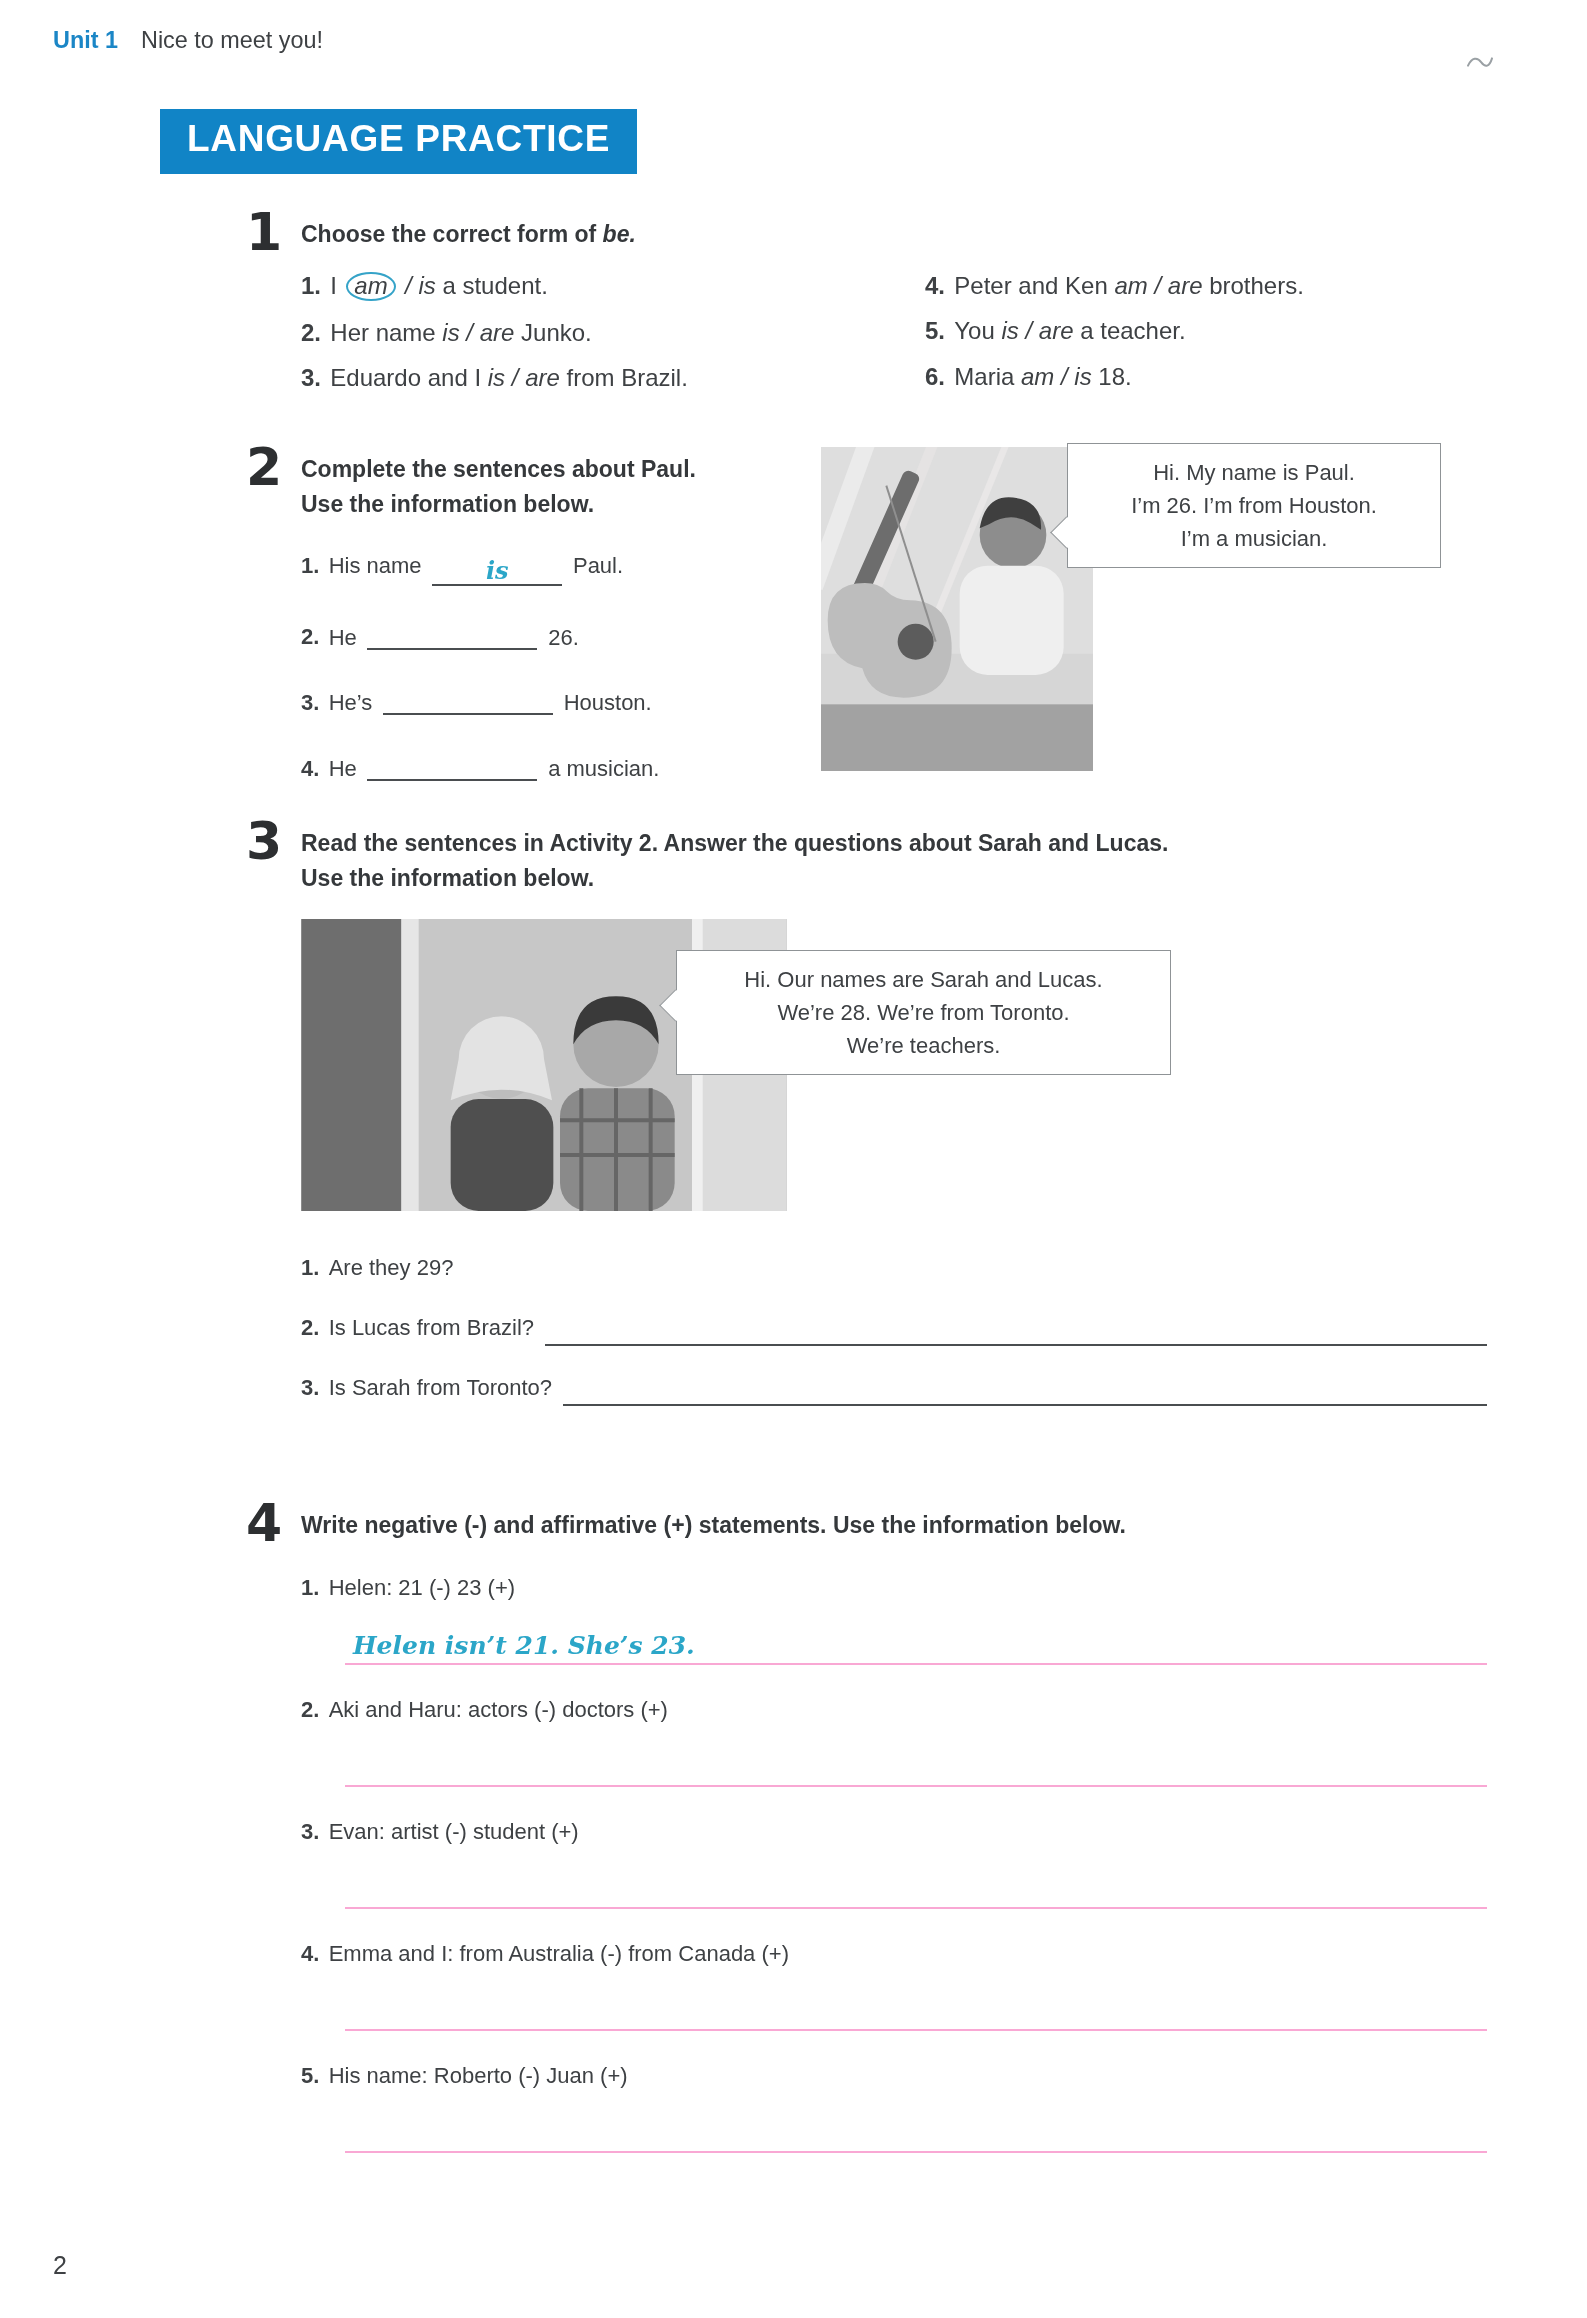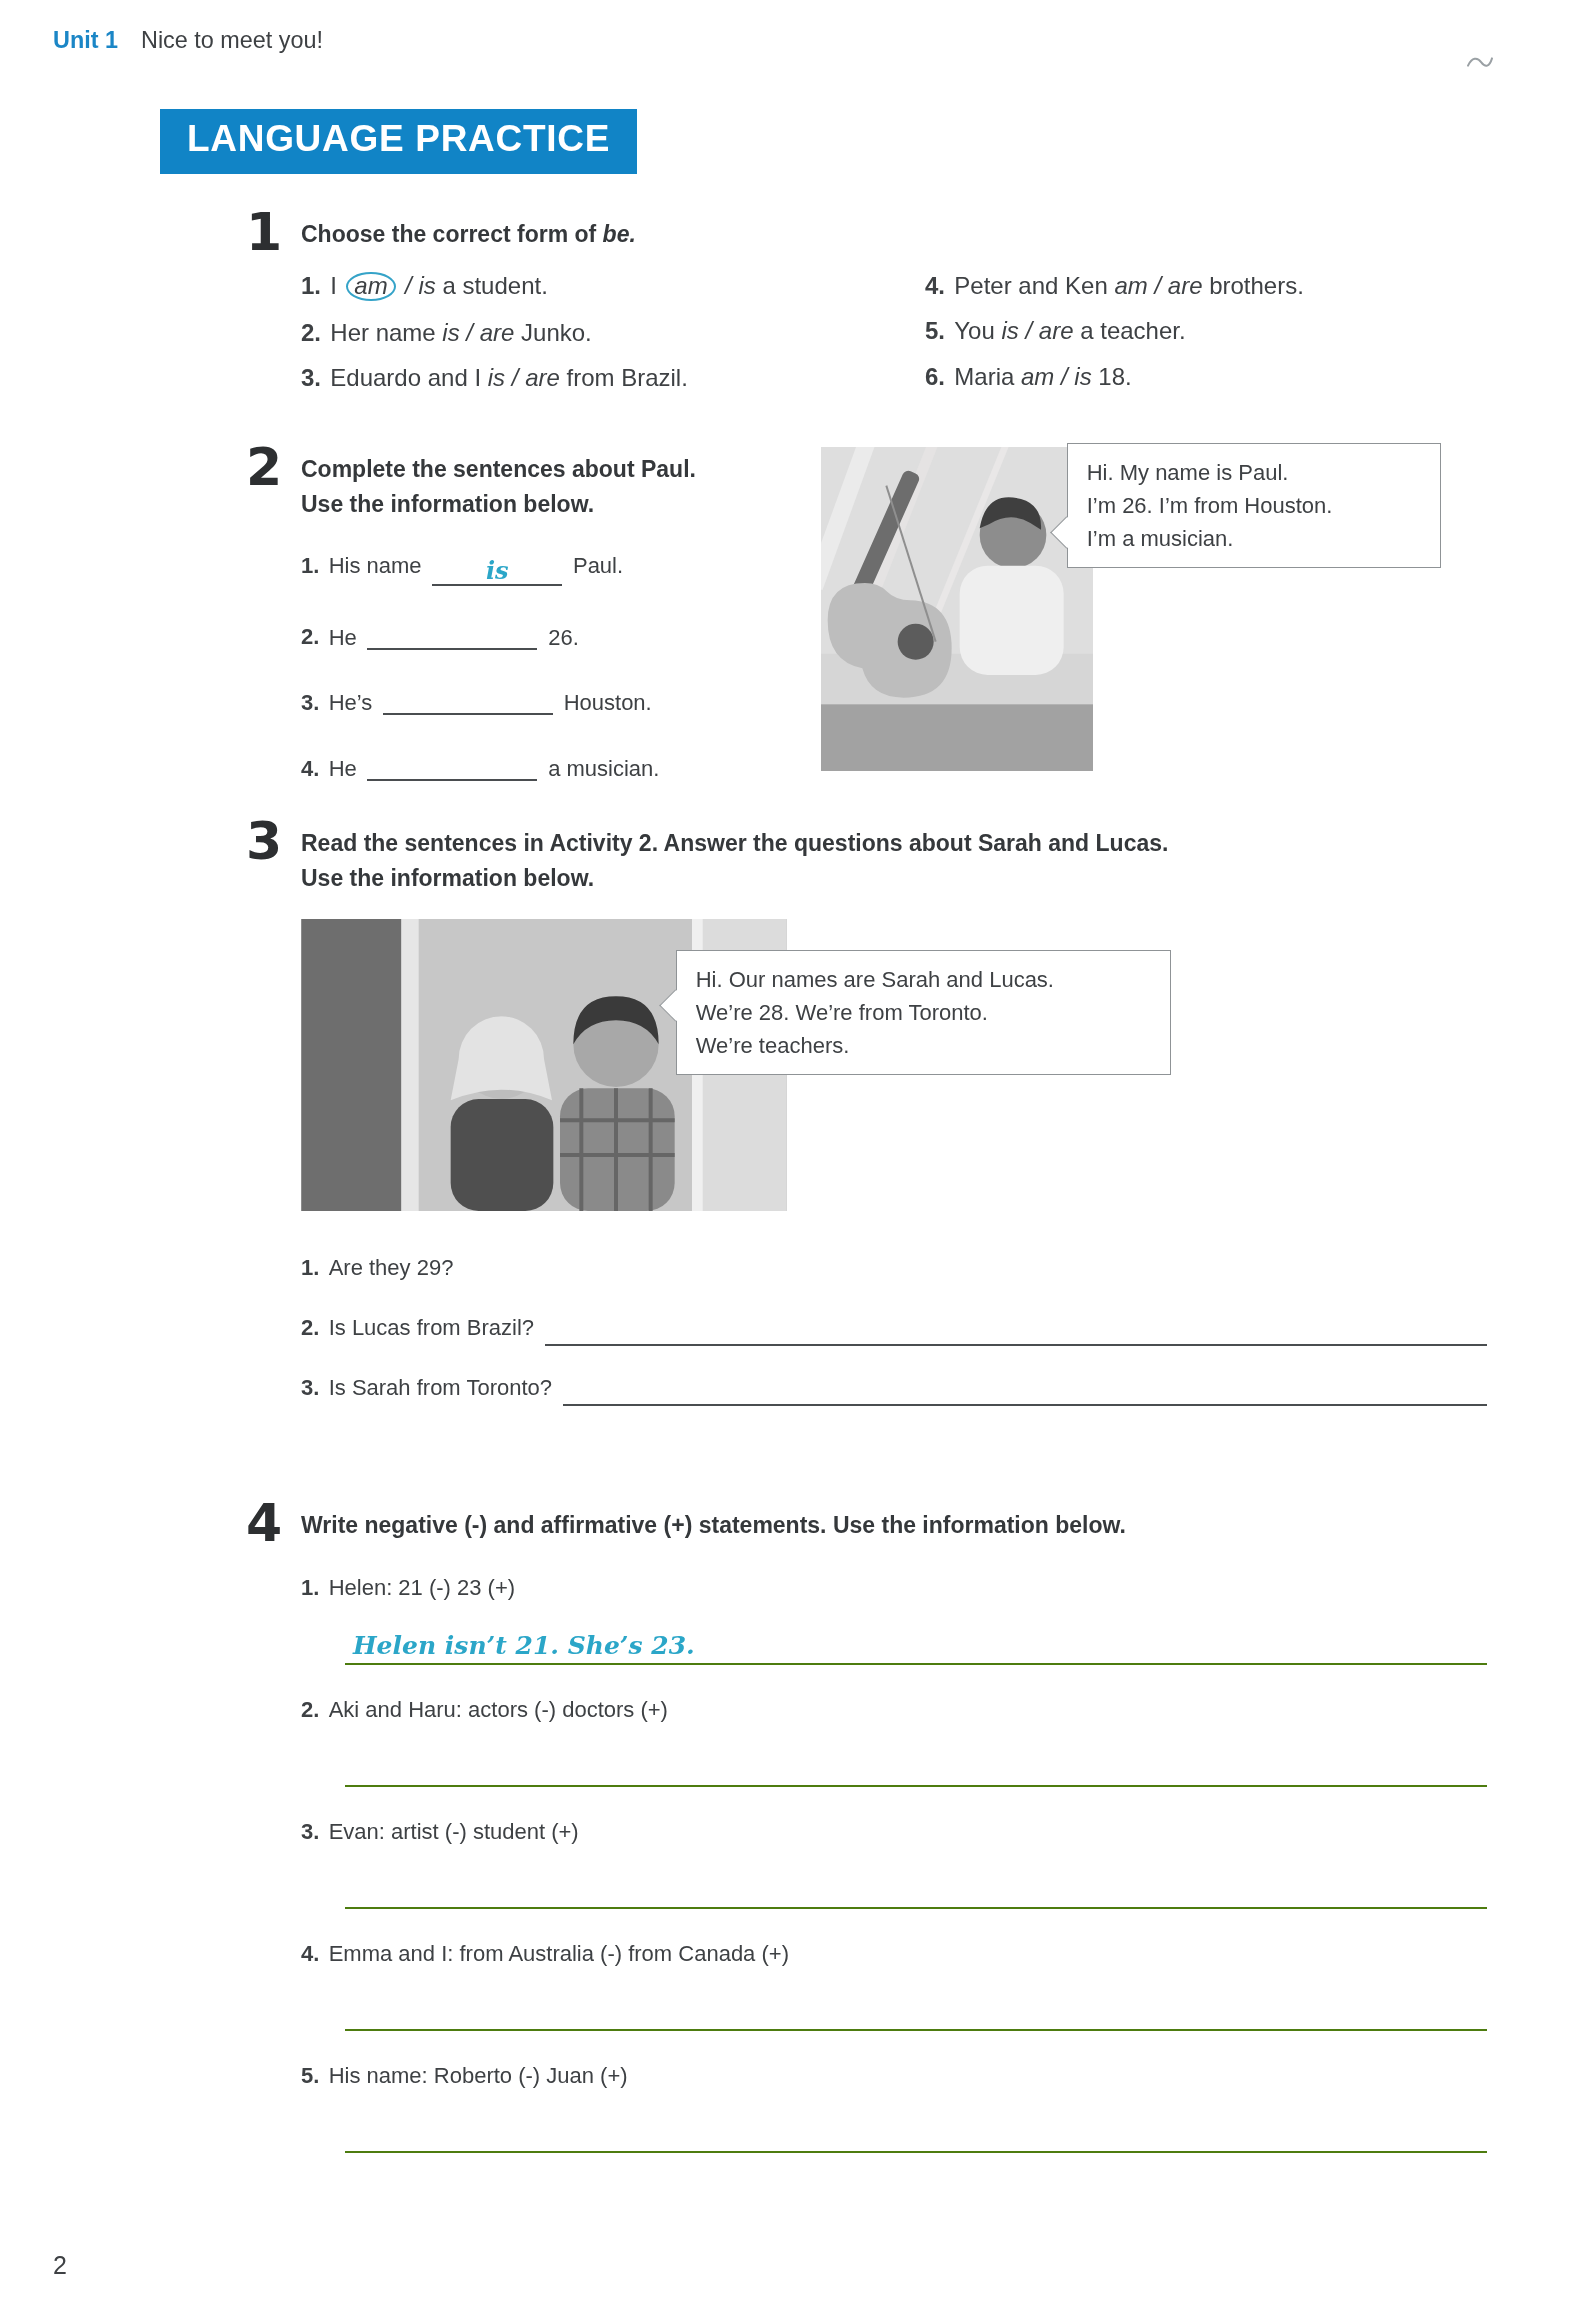--- a/index.html
+++ b/index.html
@@ -49,42 +49,42 @@
   .blank.long{width:170px;}
   .hand{font-family:"DejaVu Serif",serif;font-style:italic;font-weight:bold;color:#2ba6c8;}
   .blank .hand{font-size:24px;line-height:27px;}
 
   .photo{position:absolute;background:#d6d6d6;overflow:hidden;}
   #paul-photo{left:575px;top:4px;width:272px;height:324px;}
   #couple-photo{left:0;top:0;width:486px;height:292px;}
 
   .bubble{
     position:absolute;background:#fff;border:1.3px solid #8f9396;
-    font-size:22px;line-height:1.5;padding:12px 18.7px;color:#3e4144;z-index:5;
+    font-size:22px;line-height:1.5;text-align:center;padding:12px 18.7px;color:#3e4144;z-index:5;
   }
   #paul-bubble{left:821px;top:0;width:374px;}
   #sl-bubble{left:375px;top:31px;width:495px;}
   .tail{position:absolute;width:23px;height:23px;background:#fff;
         border-left:1.3px solid #8f9396;border-bottom:1.3px solid #8f9396;transform:rotate(45deg);}
   #paul-bubble .tail{left:-12.7px;bottom:23px;}
   #sl-bubble .tail{left:-12.7px;top:43px;}
 
   
   #act3{left:246px;top:817px;width:1241px;}
   .photo-row{position:relative;margin-top:24px;height:318px;}
   .questions{margin-top:9.3px;font-size:22px;}
   .q-row{display:flex;align-items:flex-end;margin-bottom:21.4px;height:39px;}
   .q-text{white-space:nowrap;padding-bottom:4px;line-height:28px;}
   .q-line{flex:1;border-bottom:2px solid #4a4d50;margin-left:10.7px;position:relative;height:100%;}
   .q-line .hand{position:absolute;left:5.3px;bottom:2.7px;font-size:25px;white-space:nowrap;}
 
   
   #act4{left:246px;top:1499px;width:1241px;}
   .w-item{font-size:22px;margin-top:31px;line-height:28px;}
-  .w-line{margin:28px 0 10.7px 44px;border-bottom:2px solid #4d7c0f;height:35px;position:relative;}
+  .w-line{margin:28px 0 10.7px 44px;border-bottom:2px solid #f9a8d4;height:35px;position:relative;}
   .w-line .hand{position:absolute;left:8px;bottom:2.7px;font-size:25px;white-space:nowrap;}
 
   .pageno{position:absolute;left:53px;top:2251px;font-size:25px;color:#3e4144;}
 </style>
 </head>
 <body>
 
 <div class="page">
 
   <div class="hdr">

